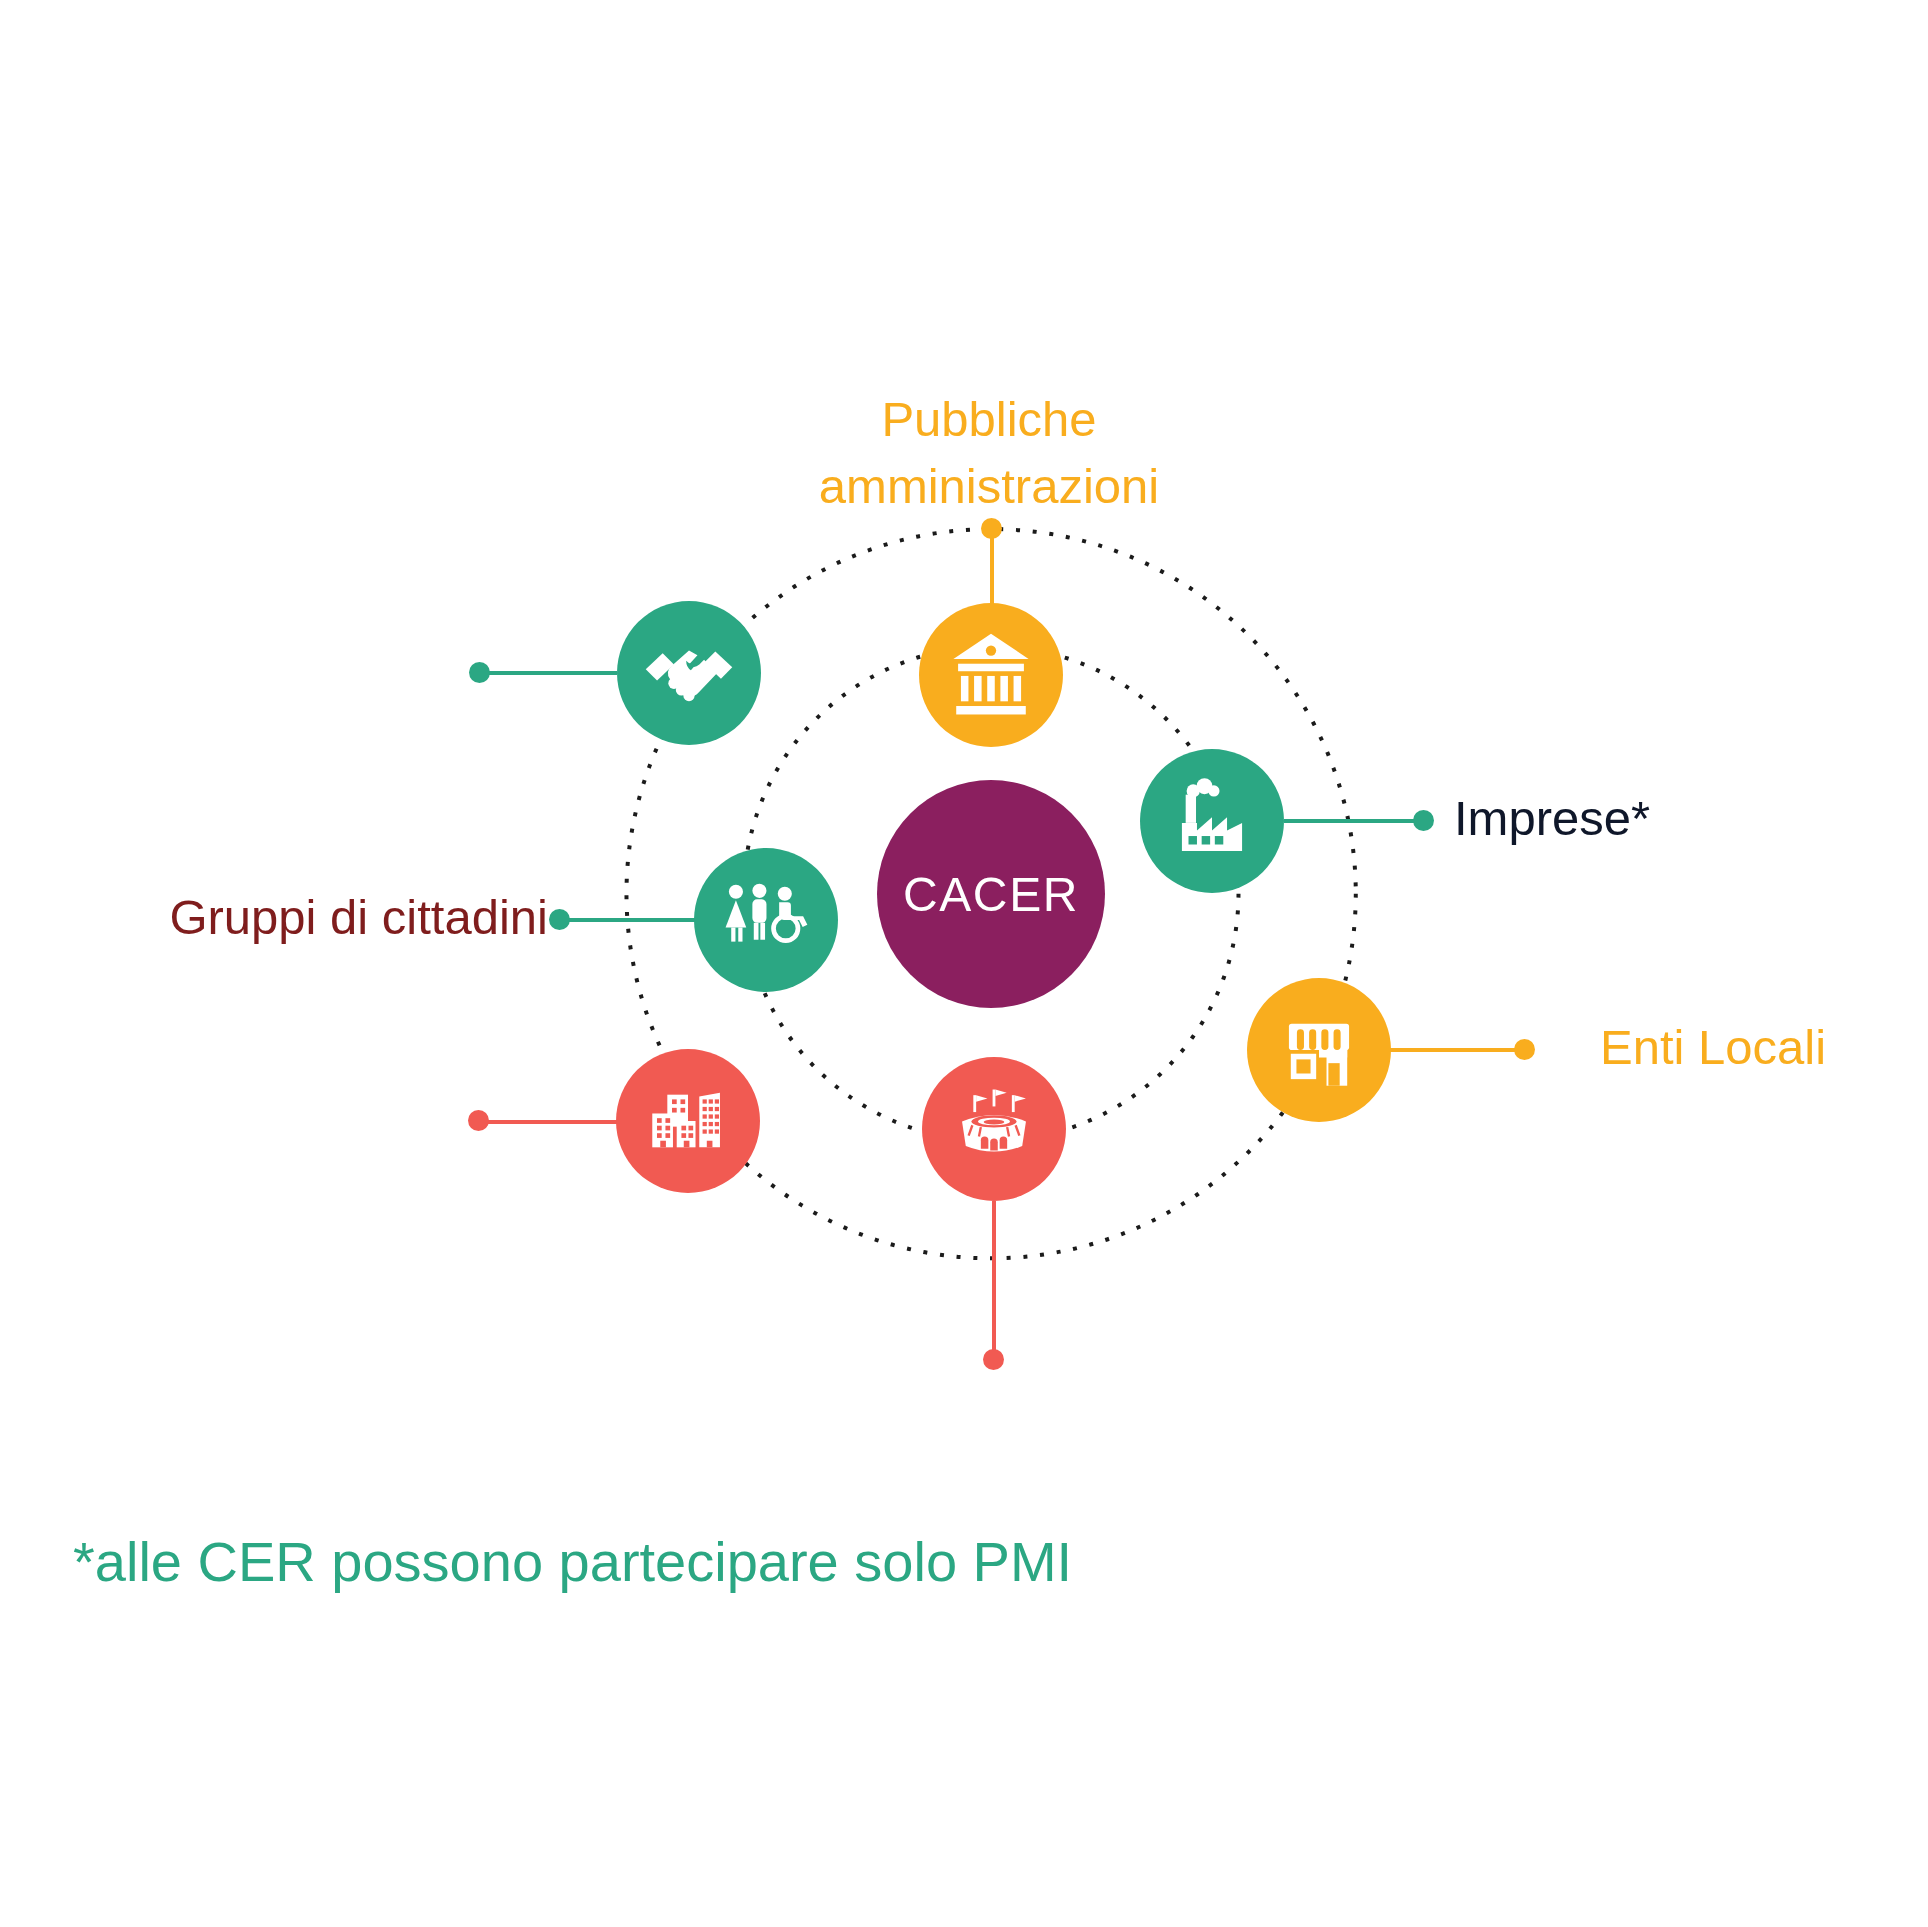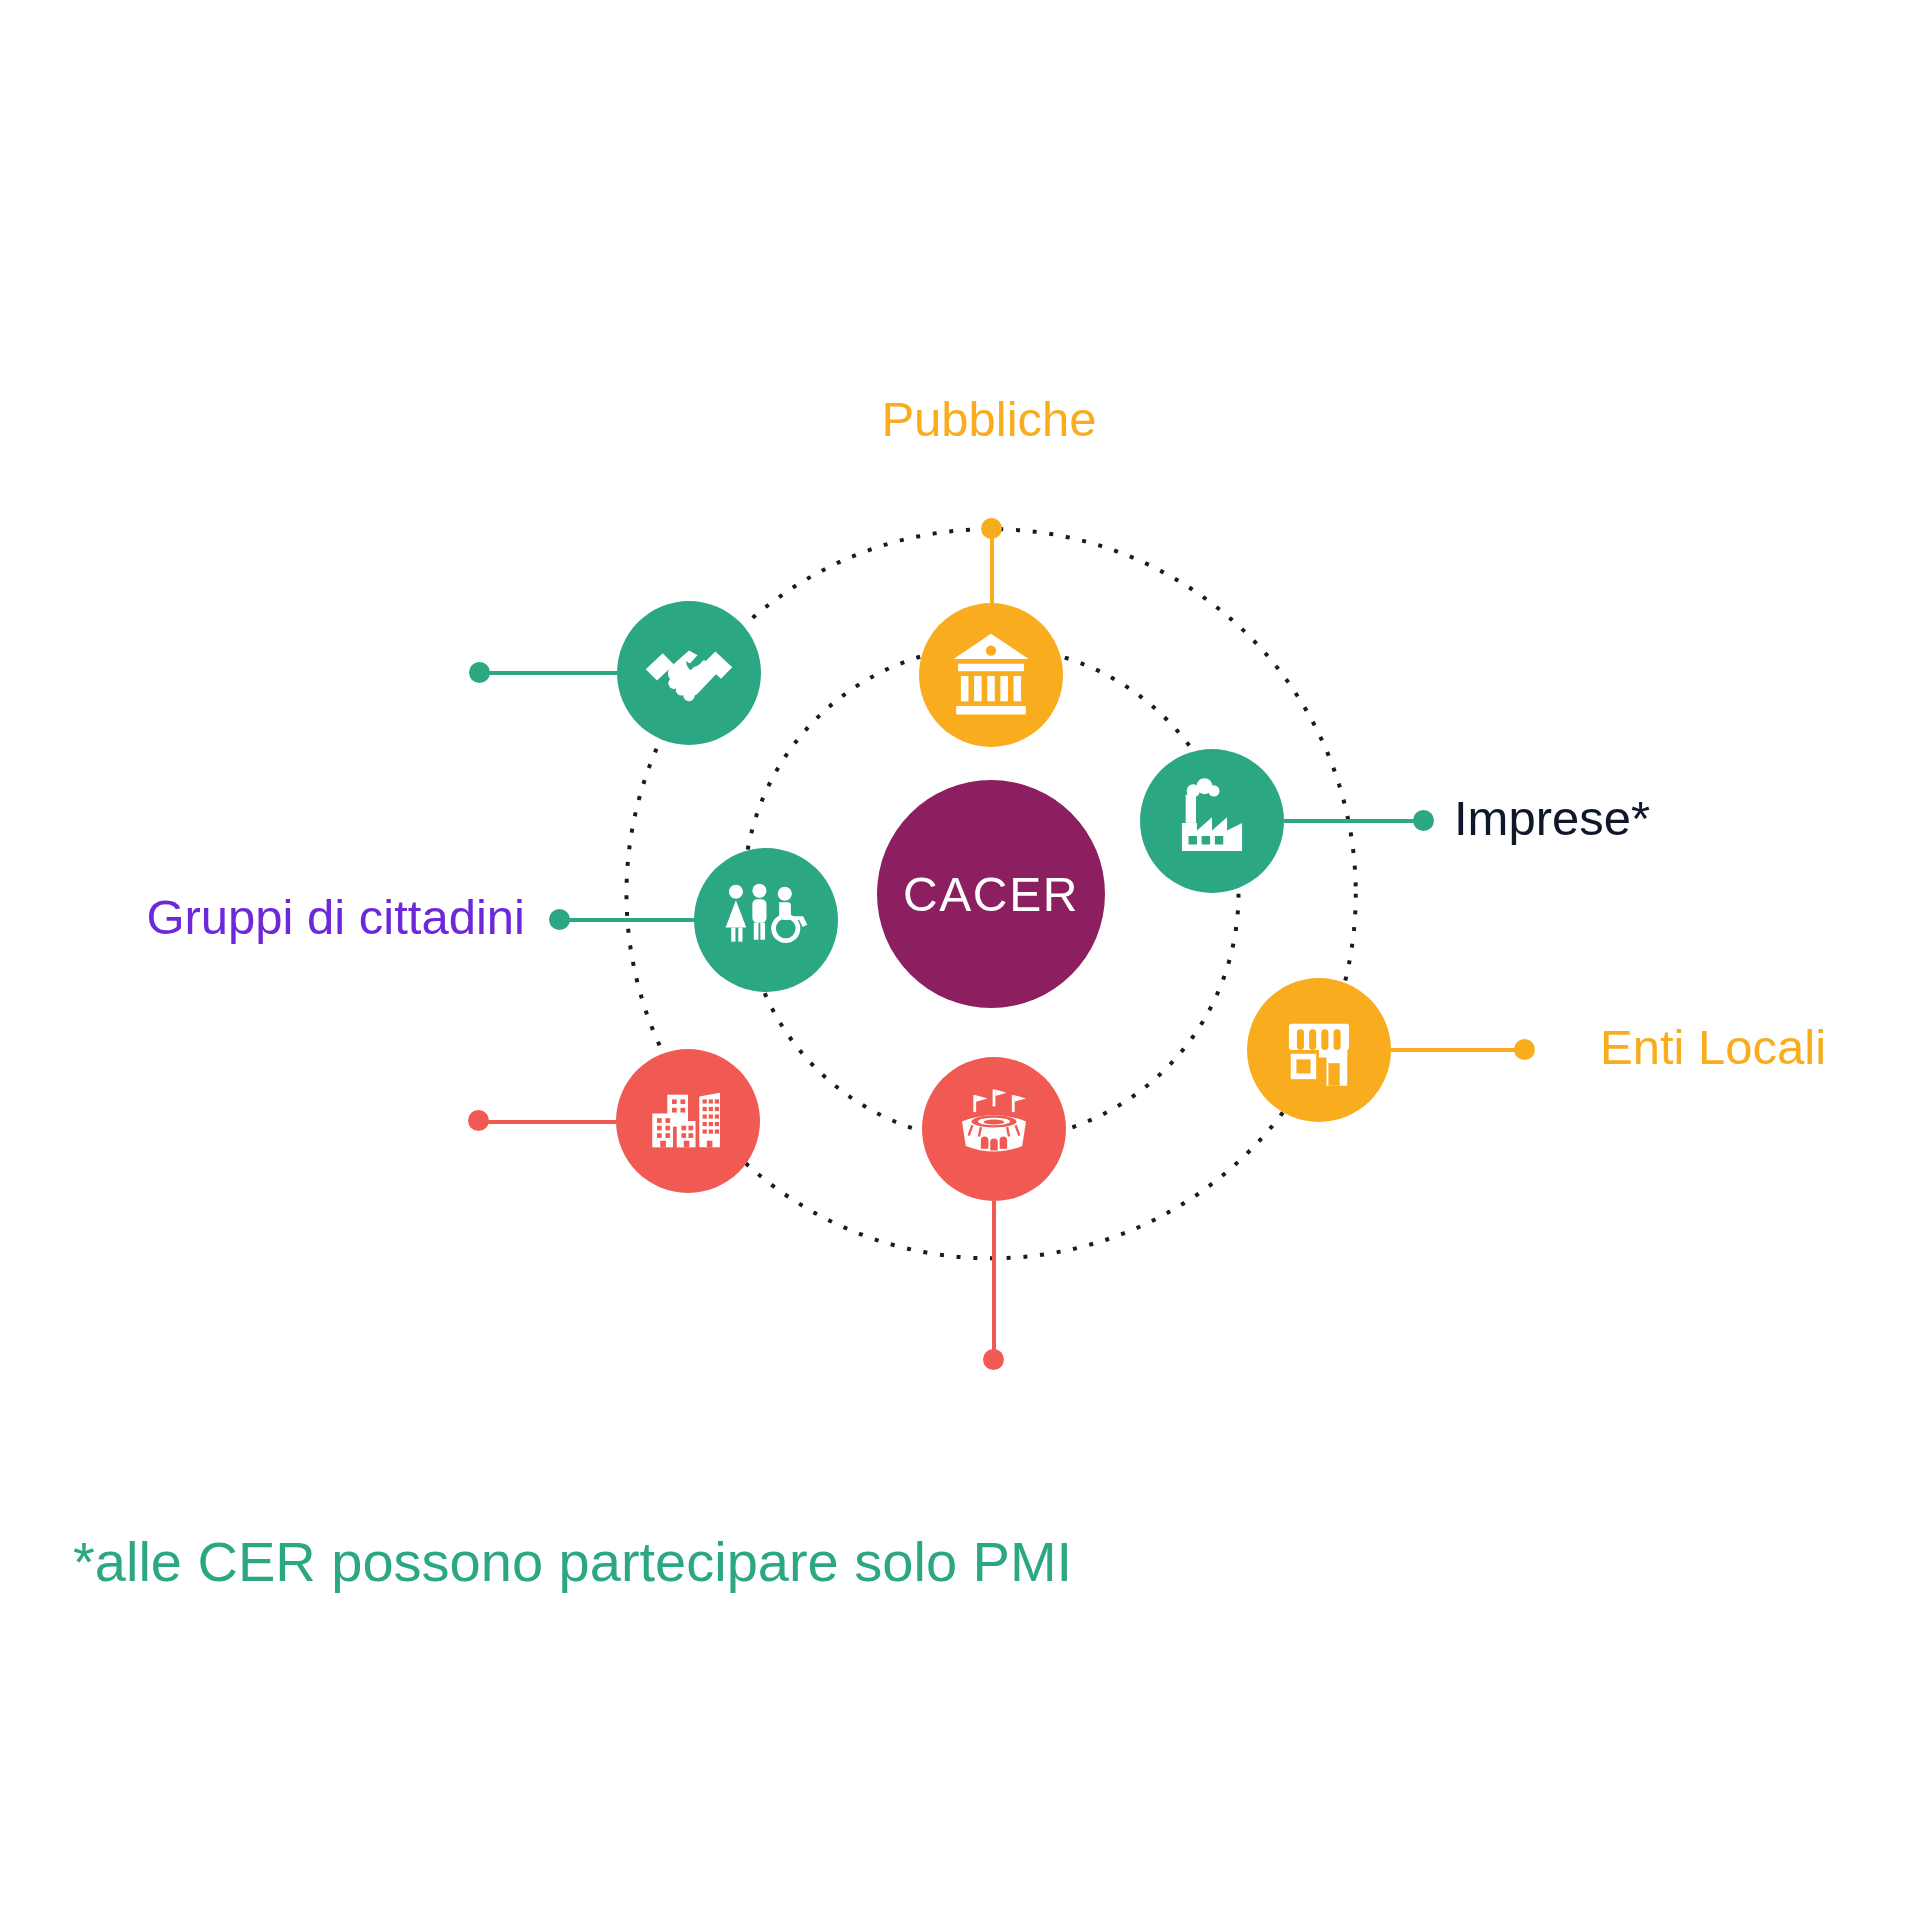--- a/index.html
+++ b/index.html
@@ -25,20 +25,21 @@
 
 <div class="canvas">
 
   <svg class="rings" width="1928" height="1927" viewBox="0 0 2416 2415">
     <circle cx="1242" cy="1120" r="310" fill="none" stroke-width="5" stroke-dasharray="5 16" style="stroke: rgb(27, 27, 27);"></circle>
     <circle cx="1242" cy="1120" r="457" fill="none" stroke-width="5" stroke-dasharray="5 16" style="stroke: rgb(27, 27, 27);"></circle>
   </svg>
 
   <div class="label two-line align-center" style="left: 670px; top: 386px; width: 638px; color: rgb(249, 173, 30);">
     <div>Pubbliche</div>
+    <div>amministrazioni</div>
   </div>
   <div class="line" style="left: 990px; top: 528px; width: 4px; height: 76px; background-color: rgb(249, 173, 30);"></div>
   <div class="dot" style="left: 981px; top: 518px; background-color: rgb(249, 173, 30);"></div>
   <div class="node" style="left: 919px; top: 603px; background-color: rgb(249, 173, 30); color: rgb(249, 173, 30);">
     <svg viewBox="0 0 100 100">
       <polygon points="50,6 90,33 10,33" fill="#fff"></polygon>
       <circle cx="50" cy="24" r="5.5" fill="currentColor"></circle>
       <rect x="15" y="38" width="70" height="8" fill="#fff"></rect>
       <rect x="18" y="51" width="8" height="27" fill="#fff"></rect>
       <rect x="32" y="51" width="8" height="27" fill="#fff"></rect>
@@ -78,21 +79,21 @@
         <path d="M18 82 V52 H34 V60 L50 46 V60 L66 46 V60 L82 52 V82 Z"></path>
       </g>
       <g fill="currentColor">
         <rect x="25" y="66" width="9" height="9"></rect>
         <rect x="39" y="66" width="9" height="9"></rect>
         <rect x="53" y="66" width="9" height="9"></rect>
       </g>
     </svg>
   </div>
 
-  <div class="label align-right" style="left: 0px; top: 889px; width: 525px; color: #6d28d9;">Gruppi di cittadini</div>
+  <div class="label align-right" style="left: 0px; top: 889px; width: 525px; color: #7f1d1d; padding-left: 23px;">Gruppi di cittadini</div>
   <div class="line" style="left: 559px; top: 918px; width: 136px; height: 4px; background-color: rgb(43, 167, 131);"></div>
   <div class="dot" style="left: 549px; top: 909px; background-color: rgb(43, 167, 131);"></div>
   <div class="node" style="left: 694px; top: 848px; background-color: rgb(43, 167, 131); color: rgb(43, 167, 131);">
     <svg viewBox="0 0 100 100">
       <g fill="#fff">
         <circle cx="18" cy="20" r="7.5"></circle>
         <polygon points="18,29 7,58 29,58"></polygon>
         <rect x="13" y="58" width="4.5" height="15"></rect>
         <rect x="20.5" y="58" width="4.5" height="15"></rect>
         <circle cx="43" cy="19" r="7.5"></circle>

